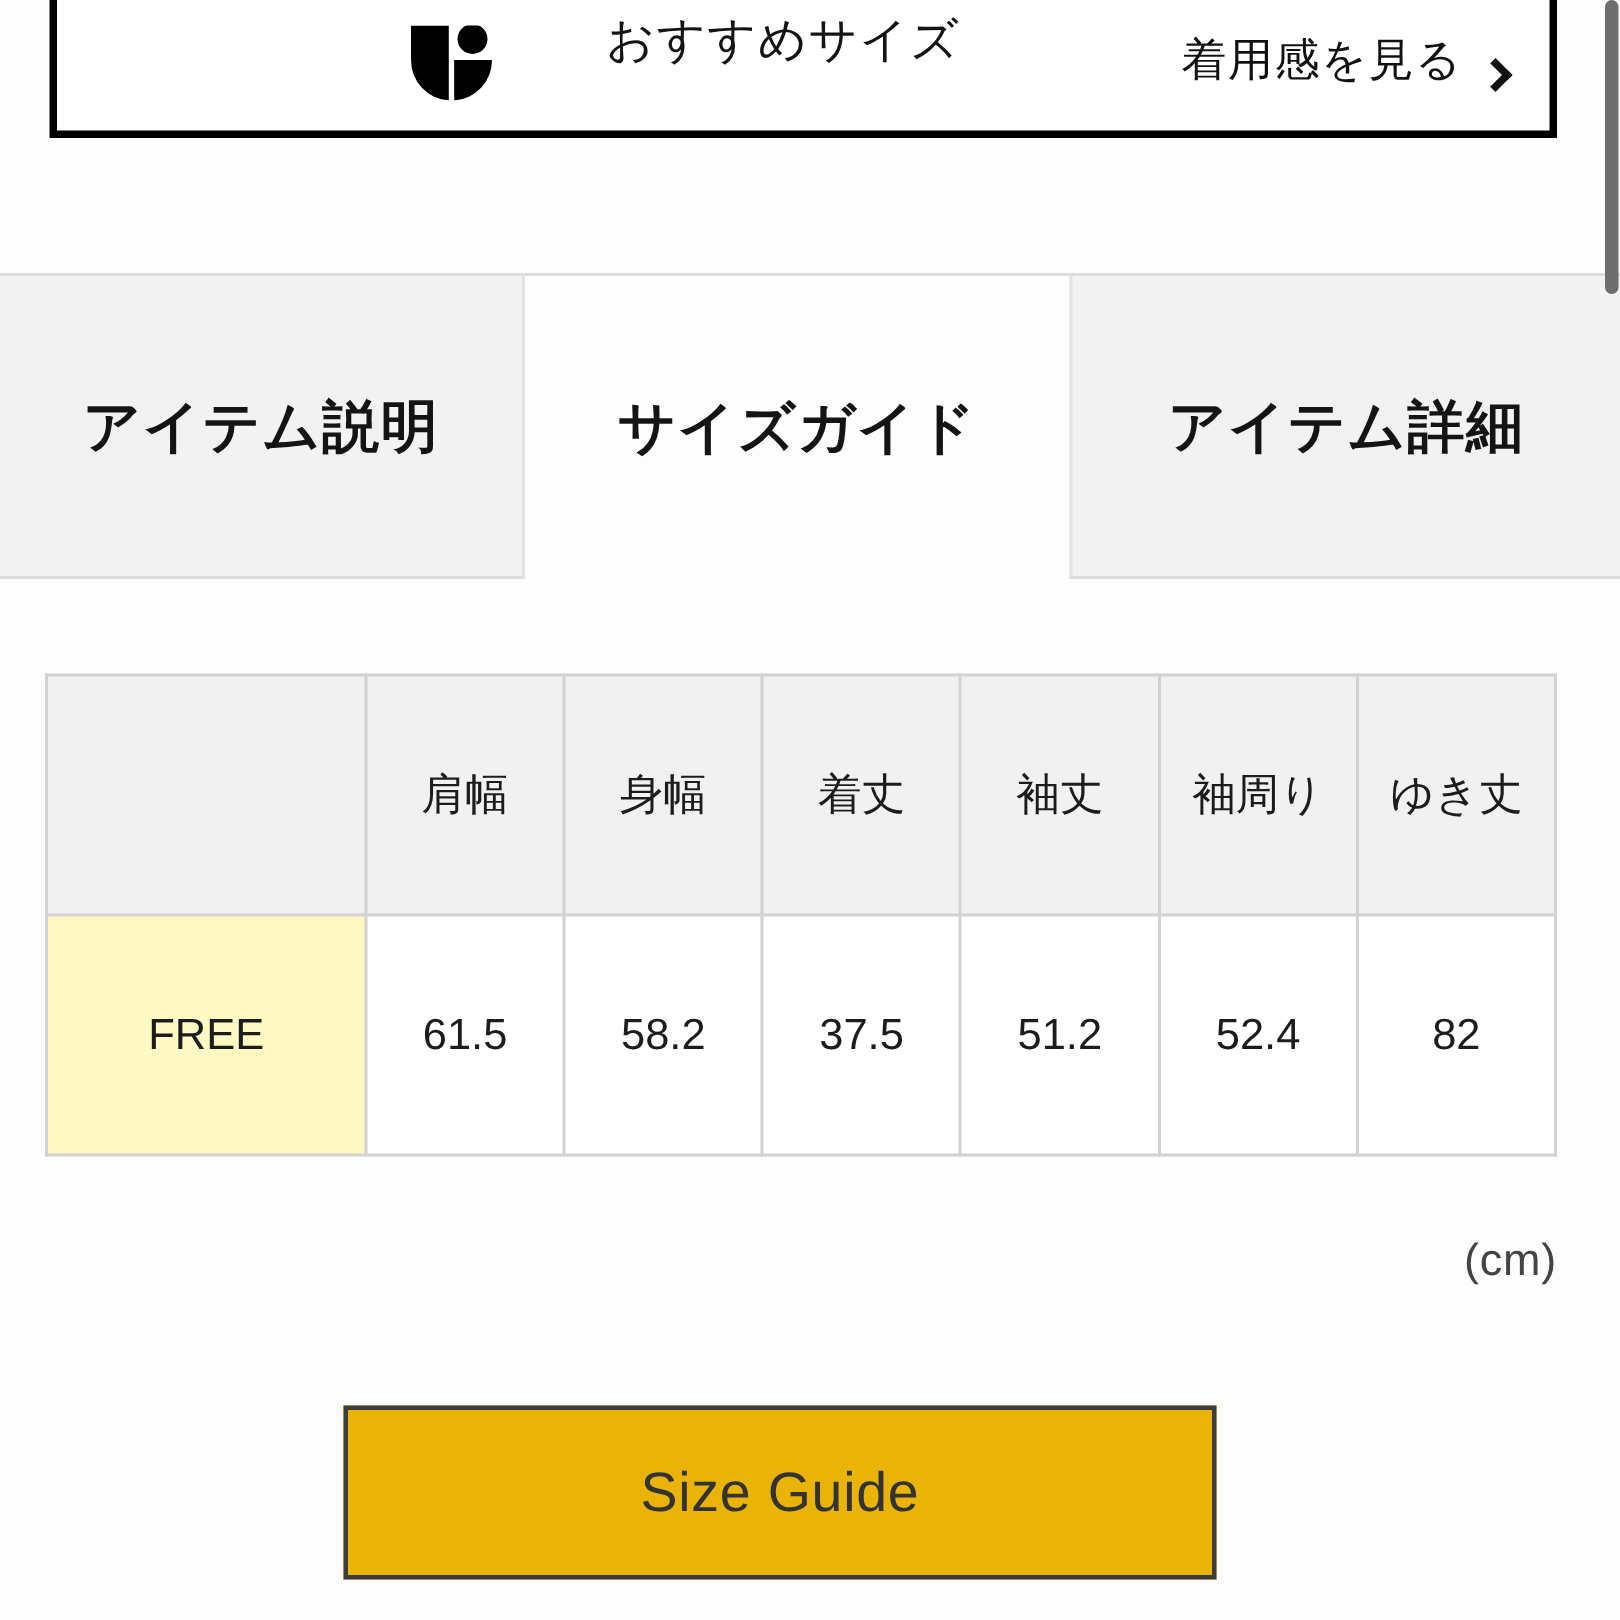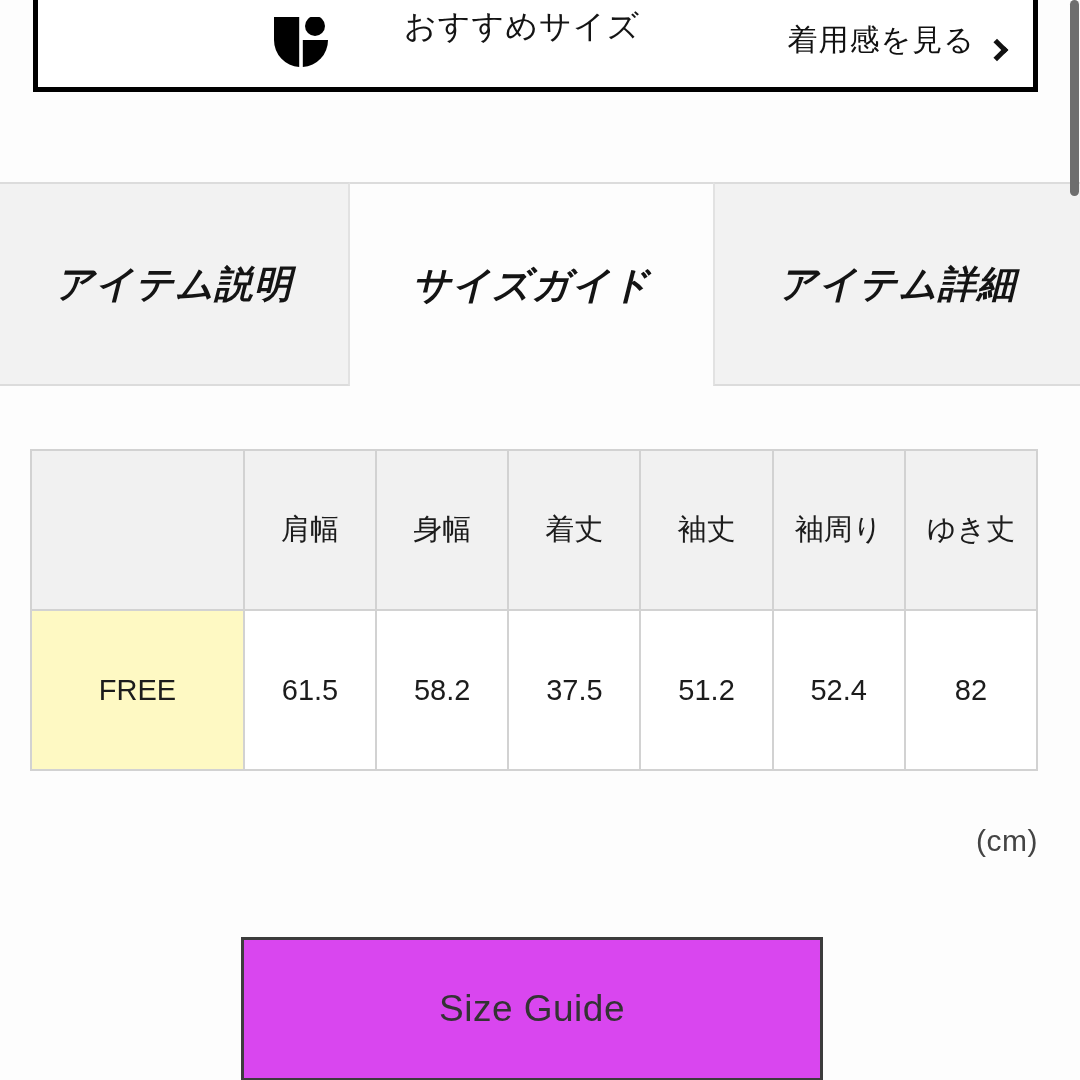--- a/index.html
+++ b/index.html
@@ -77,21 +77,20 @@
 
   
   .tab-bar {
     position: absolute;
     left: 0;
     top: 182px;
     width: 1080px;
     height: 206px;
     display: flex;
     align-items: stretch;
-    font-style: italic;
   }
 
   .tab {
     position: relative;
     display: flex;
     align-items: center;
     justify-content: center;
     font-size: 38px;
     font-weight: 700;
     color: #141414;
@@ -143,26 +142,26 @@
     right: 42px;
     top: 824px;
     font-size: 30px;
     color: #444444;
     letter-spacing: 0.5px;
   }
 
   
   .size-guide-btn {
     position: absolute;
-    left: 241px;
+    left: 229px;
     top: 937px;
     width: 582px;
-    height: 144px;
+    height: 116px;
     border: 3px solid #3c3c3c;
-    background: #d946ef;
+    background: #eab308;
     display: flex;
     align-items: center;
     justify-content: center;
     font-size: 37px;
     color: #333333;
     letter-spacing: 0.5px;
     cursor: pointer;
   }
 
   

